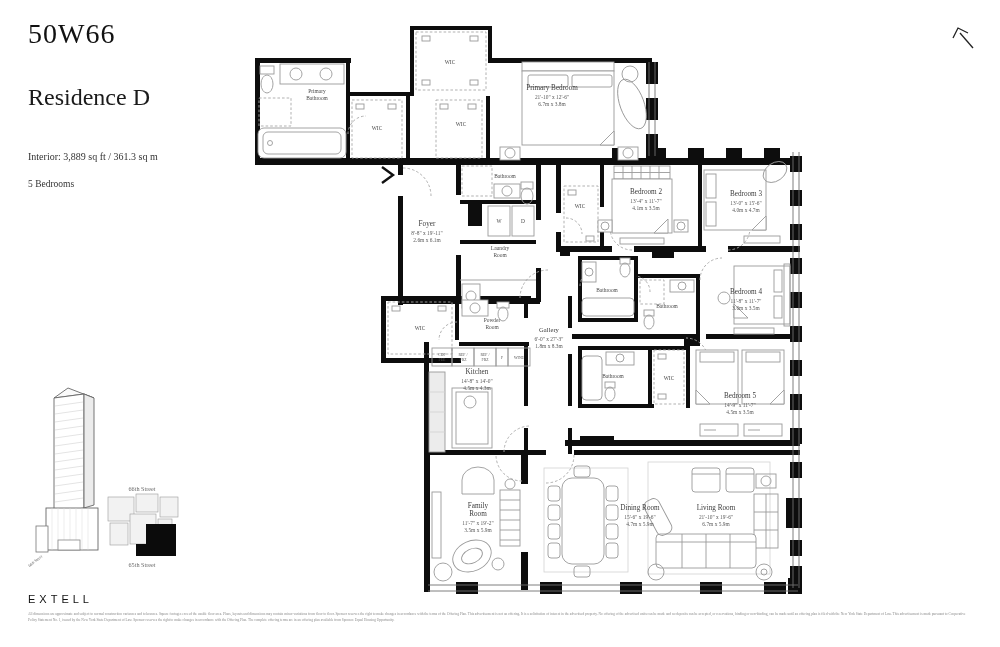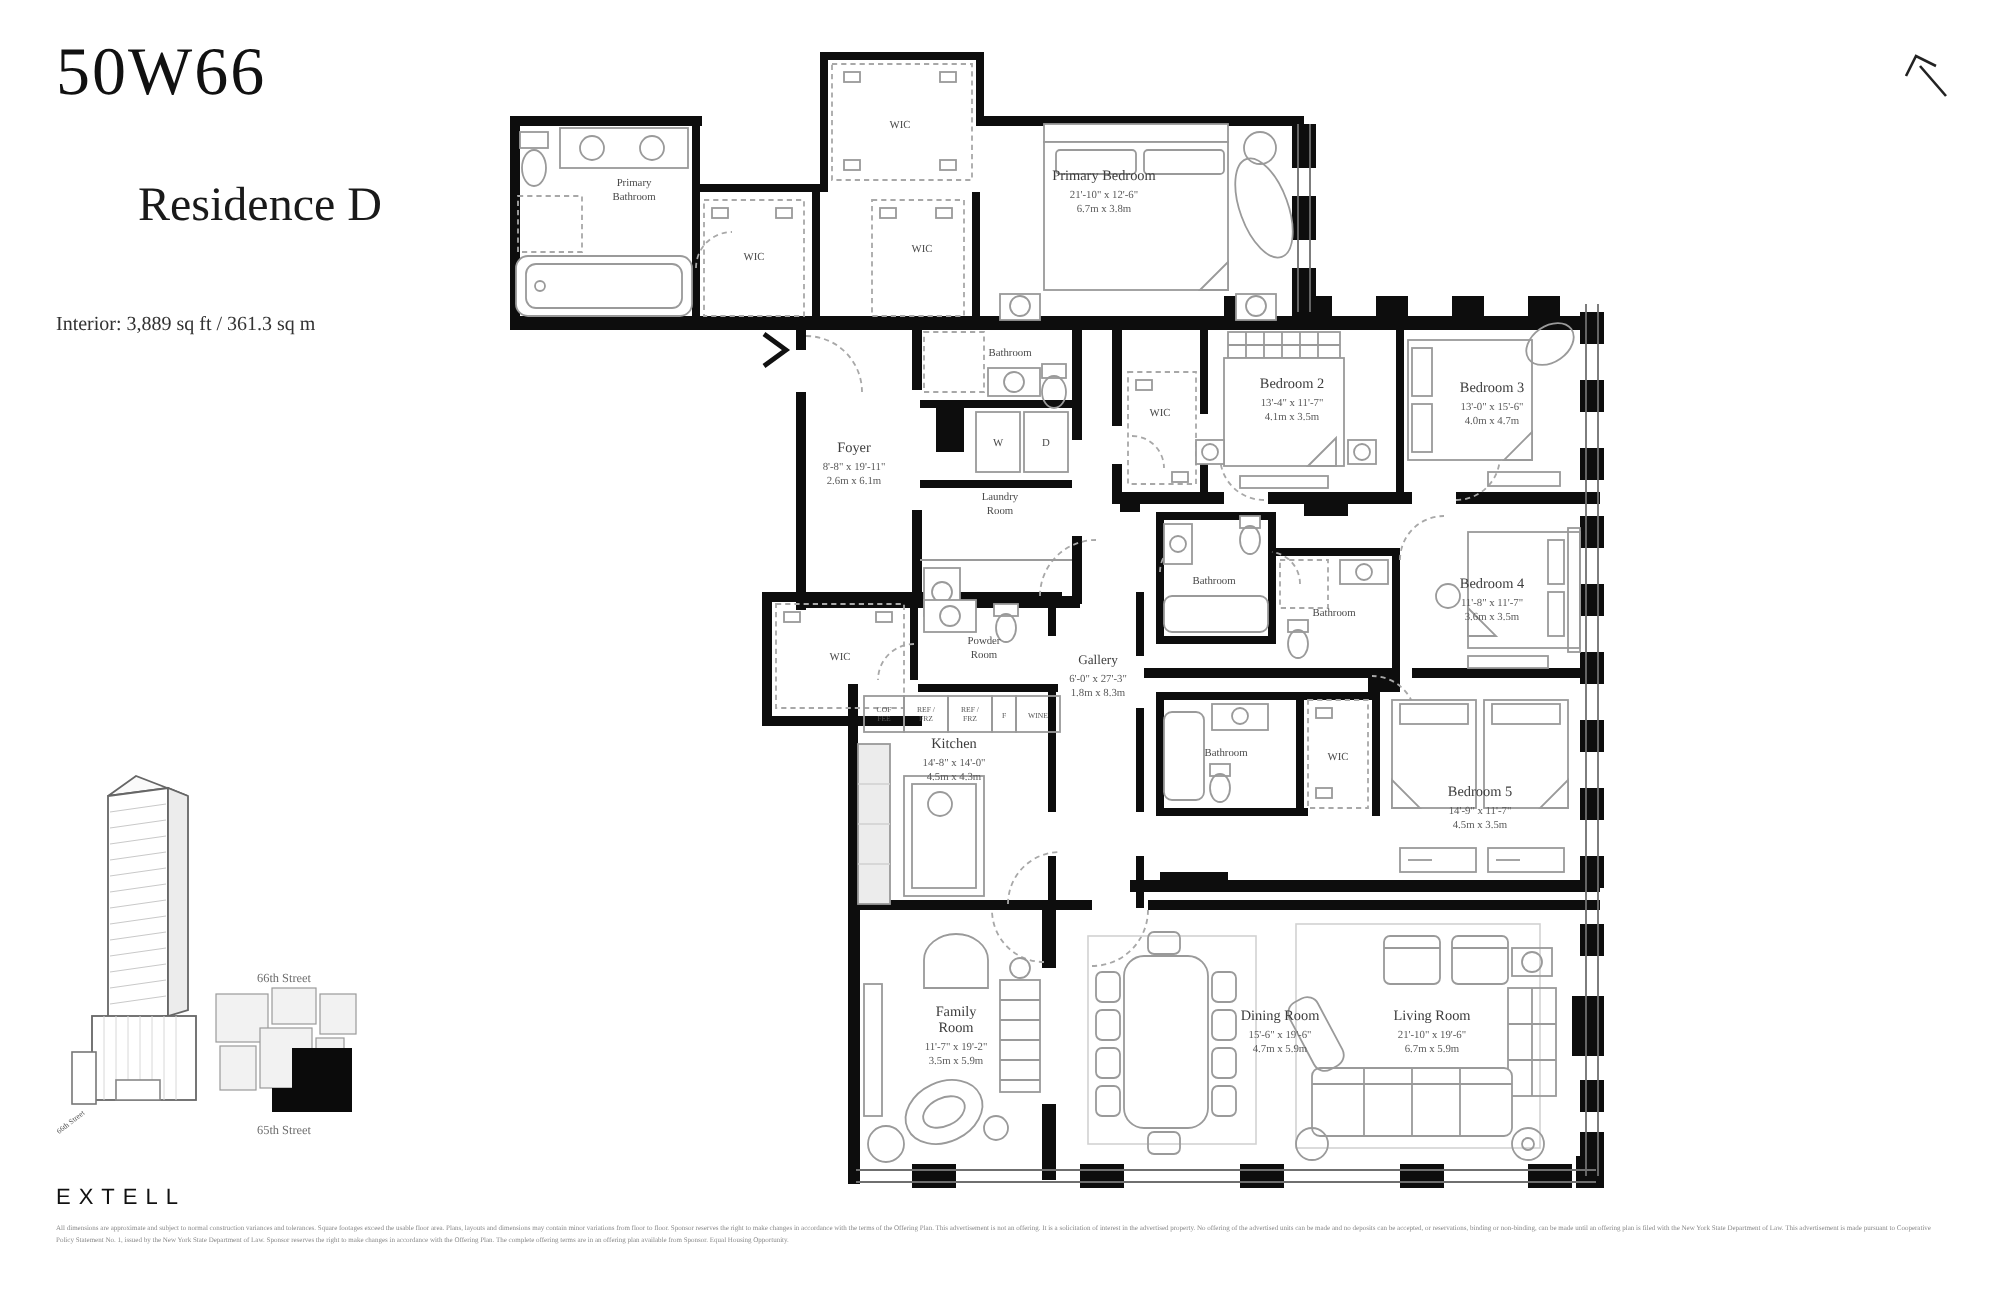--- a/index.html
+++ b/index.html
@@ -1,20 +1,20 @@
 <!DOCTYPE html>
 <html><head>
 <meta charset="utf-8">
 <style>
   html,body{margin:0;padding:0;background:#fff;}
   .page{position:relative;width:1000px;height:647px;background:#fff;overflow:hidden;
         font-family:"Liberation Serif",serif;color:#1d1d1d;}
   .hdr{position:absolute;left:28px;top:18px;width:210px;}
-  .brand{font-size:34px;font-weight:400;letter-spacing:1px;color:#111;}
-  .residence{font-size:24px;margin-top:34px;color:#1a1a1a;margin-left:41px;}
+  .brand{font-size:28px;font-weight:400;letter-spacing:1px;color:#111;}
+  .residence{font-size:24px;margin-top:34px;color:#1a1a1a;}
   .floors{font-size:15px;margin-top:3px;color:#222;}
   .interior{font-size:10px;margin-top:40px;color:#333;}
   .features{margin-top:16px;font-size:9.5px;line-height:12.5px;color:#333;}
   .plan-svg{position:absolute;left:0;top:0;width:1000px;height:647px;}
   .wall{fill:#0d0d0d;}
   .glass{stroke:#6f6f6f;stroke-width:0.9;}
   .fx{fill:none;stroke:#9a9a9a;stroke-width:0.9;}
   .fxf{fill:#fff;stroke:#9a9a9a;stroke-width:0.9;}
   .fxd{fill:none;stroke:#a8a8a8;stroke-width:0.9;stroke-dasharray:2.6 2;}
   .lite{fill:none;stroke:#d2d2d2;stroke-width:0.8;}
@@ -31,20 +31,21 @@
 </head>
 <body>
 
 <div class="page">
 
   <div class="hdr">
     <div class="brand">50W66</div>
     <div class="residence">Residence D</div>
     <div class="interior">Interior: 3,889 sq ft / 361.3 sq m</div>
     <div class="features">
+      <div>5 Bedrooms</div>
     </div>
   </div>
 
   <svg class="plan-svg" viewBox="0 0 1000 647">
 
     <g class="wall">
       <rect x="255" y="58" width="96" height="5"></rect>
         <rect x="255" y="58" width="5" height="106"></rect>
       <rect x="346" y="58" width="4" height="106"></rect>
         <rect x="255" y="158" width="545" height="7"></rect>

